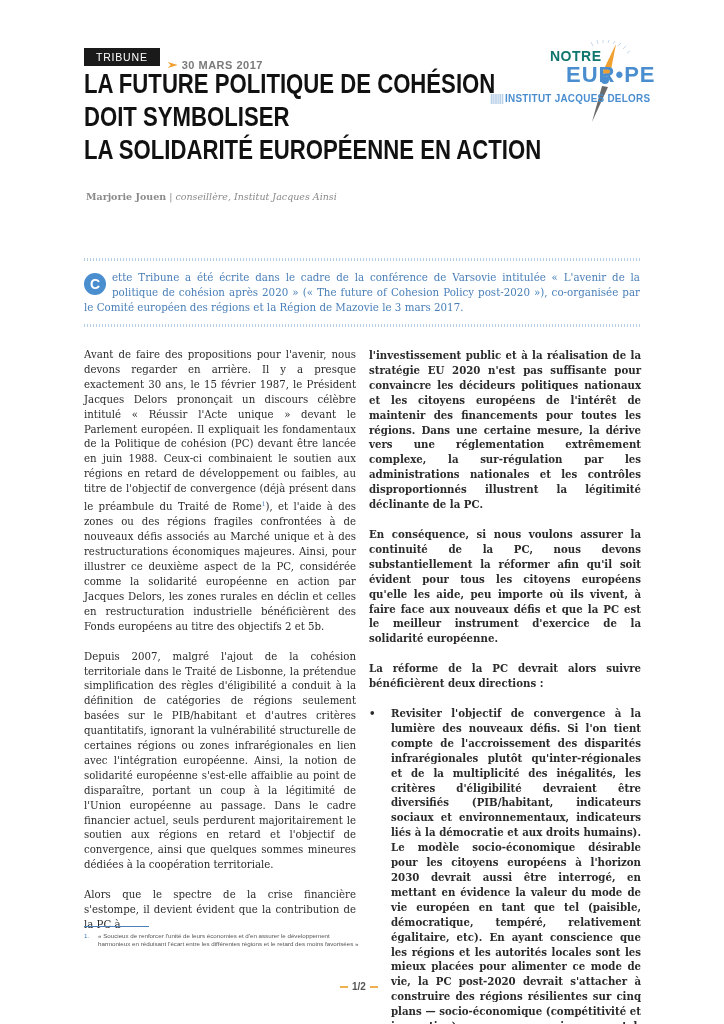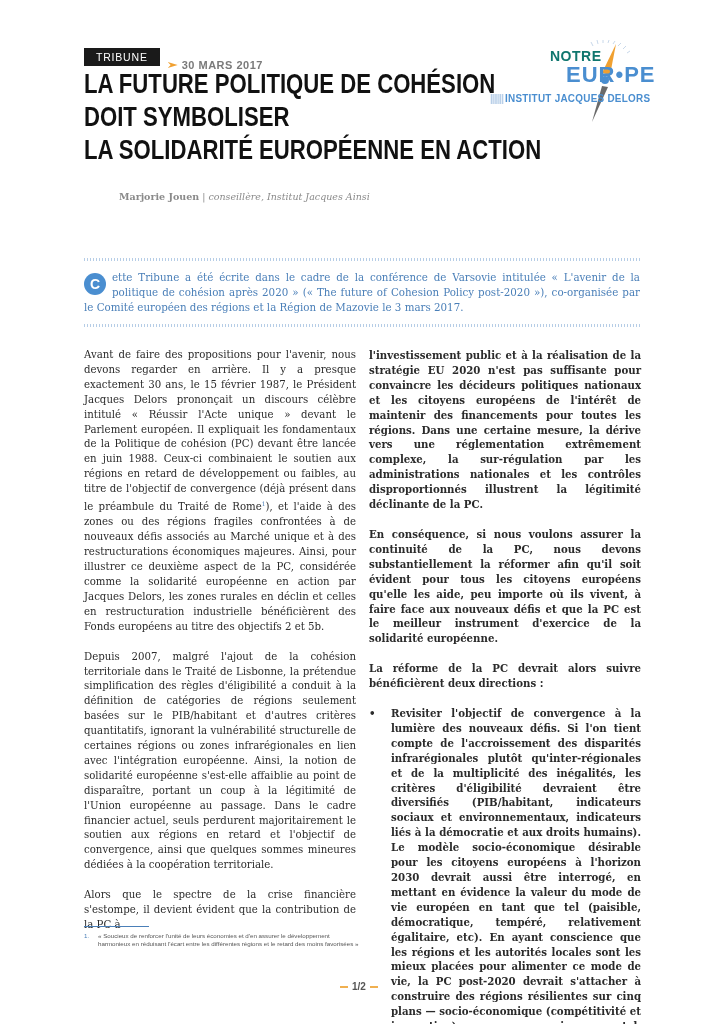--- a/index.html
+++ b/index.html
@@ -4,21 +4,21 @@
 <style>
   html, body { margin:0; padding:0; background:#ffffff; }
   body { width:724px; height:1024px; position:relative; overflow:hidden; font-family:"DejaVu Serif", serif; color:#2b2b2b; }
   .header-tag { position:absolute; left:84px; top:42px; display:flex; align-items:center; gap:8px; }
   .tag-box { background:#1a1a1a; color:#fff; font-family:"Liberation Sans", sans-serif; font-weight:normal; font-size:10.5px; letter-spacing:0.8px; padding:3px 12px; line-height:12px; }
   .date { font-family:"Liberation Sans", sans-serif; font-weight:bold; color:#7a7a7a; font-size:11px; letter-spacing:0.5px; display:flex; align-items:center; gap:4px;margin-top:17px; }
   .arrow { display:inline-block; width:10px; height:6px; background:#f0a030; clip-path:polygon(0 0,100% 50%,0 100%,30% 50%); }
   .title { position:absolute; left:84px; top:68px; width:430px; font-family:"Liberation Sans", sans-serif; font-weight:bold; font-size:27px; line-height:33px; color:#111; transform:scaleX(0.82); transform-origin:left top; white-space:nowrap; }
   .title div { width:560px; }
   .author { position:absolute; left:86px; top:191px; font-family:"DejaVu Serif", serif; font-size:9.5px; color:#8a8a8a; }
-  .author .name { font-weight:bold; color:#8a8a8a;margin-left:33px; }
+  .author .name { font-weight:bold; color:#8a8a8a; }
   .author .role { font-style:italic; }
   .logo { position:absolute; left:490px; top:40px; width:200px; height:90px; }
   .logo .notre { position:absolute; left:60px; top:8px; font-family:"Liberation Sans", sans-serif; font-weight:bold; font-size:14px; color:#0f766e; letter-spacing:0.5px; }
   .logo .europe { position:absolute; left:52px; top:22px; font-family:"Liberation Sans", sans-serif; font-weight:bold; font-size:22px; color:#4a8ed0; letter-spacing:1px;margin-left:24px; }
   .logo .inst { position:absolute; left:0; top:52px; font-family:"Liberation Sans", sans-serif; font-weight:bold; font-size:11px; color:#4a8ed0; letter-spacing:0.3px; white-space:nowrap; transform:scaleX(0.9); transform-origin:left top; }
   .logo .bars { color:#b8cfe8; letter-spacing:-1px; }
   .intro { position:absolute; left:84px; top:258px; width:556px; }
   .dotline { height:3px; background:repeating-linear-gradient(90deg,#b6cde6 0 1px,transparent 1px 3px); }
   .intro-body { padding:9px 0 9px 0; font-size:10.3px; line-height:15px; color:#4a7fb8; text-align:justify; position:relative; }
   .dropcap { float:left; width:22px; height:22px; border-radius:50%; background:#4a8ed0; color:#fff; font-family:"Liberation Sans", sans-serif; font-weight:bold; font-size:14px; text-align:center; line-height:22px; margin:3px 6px 0 0; }

